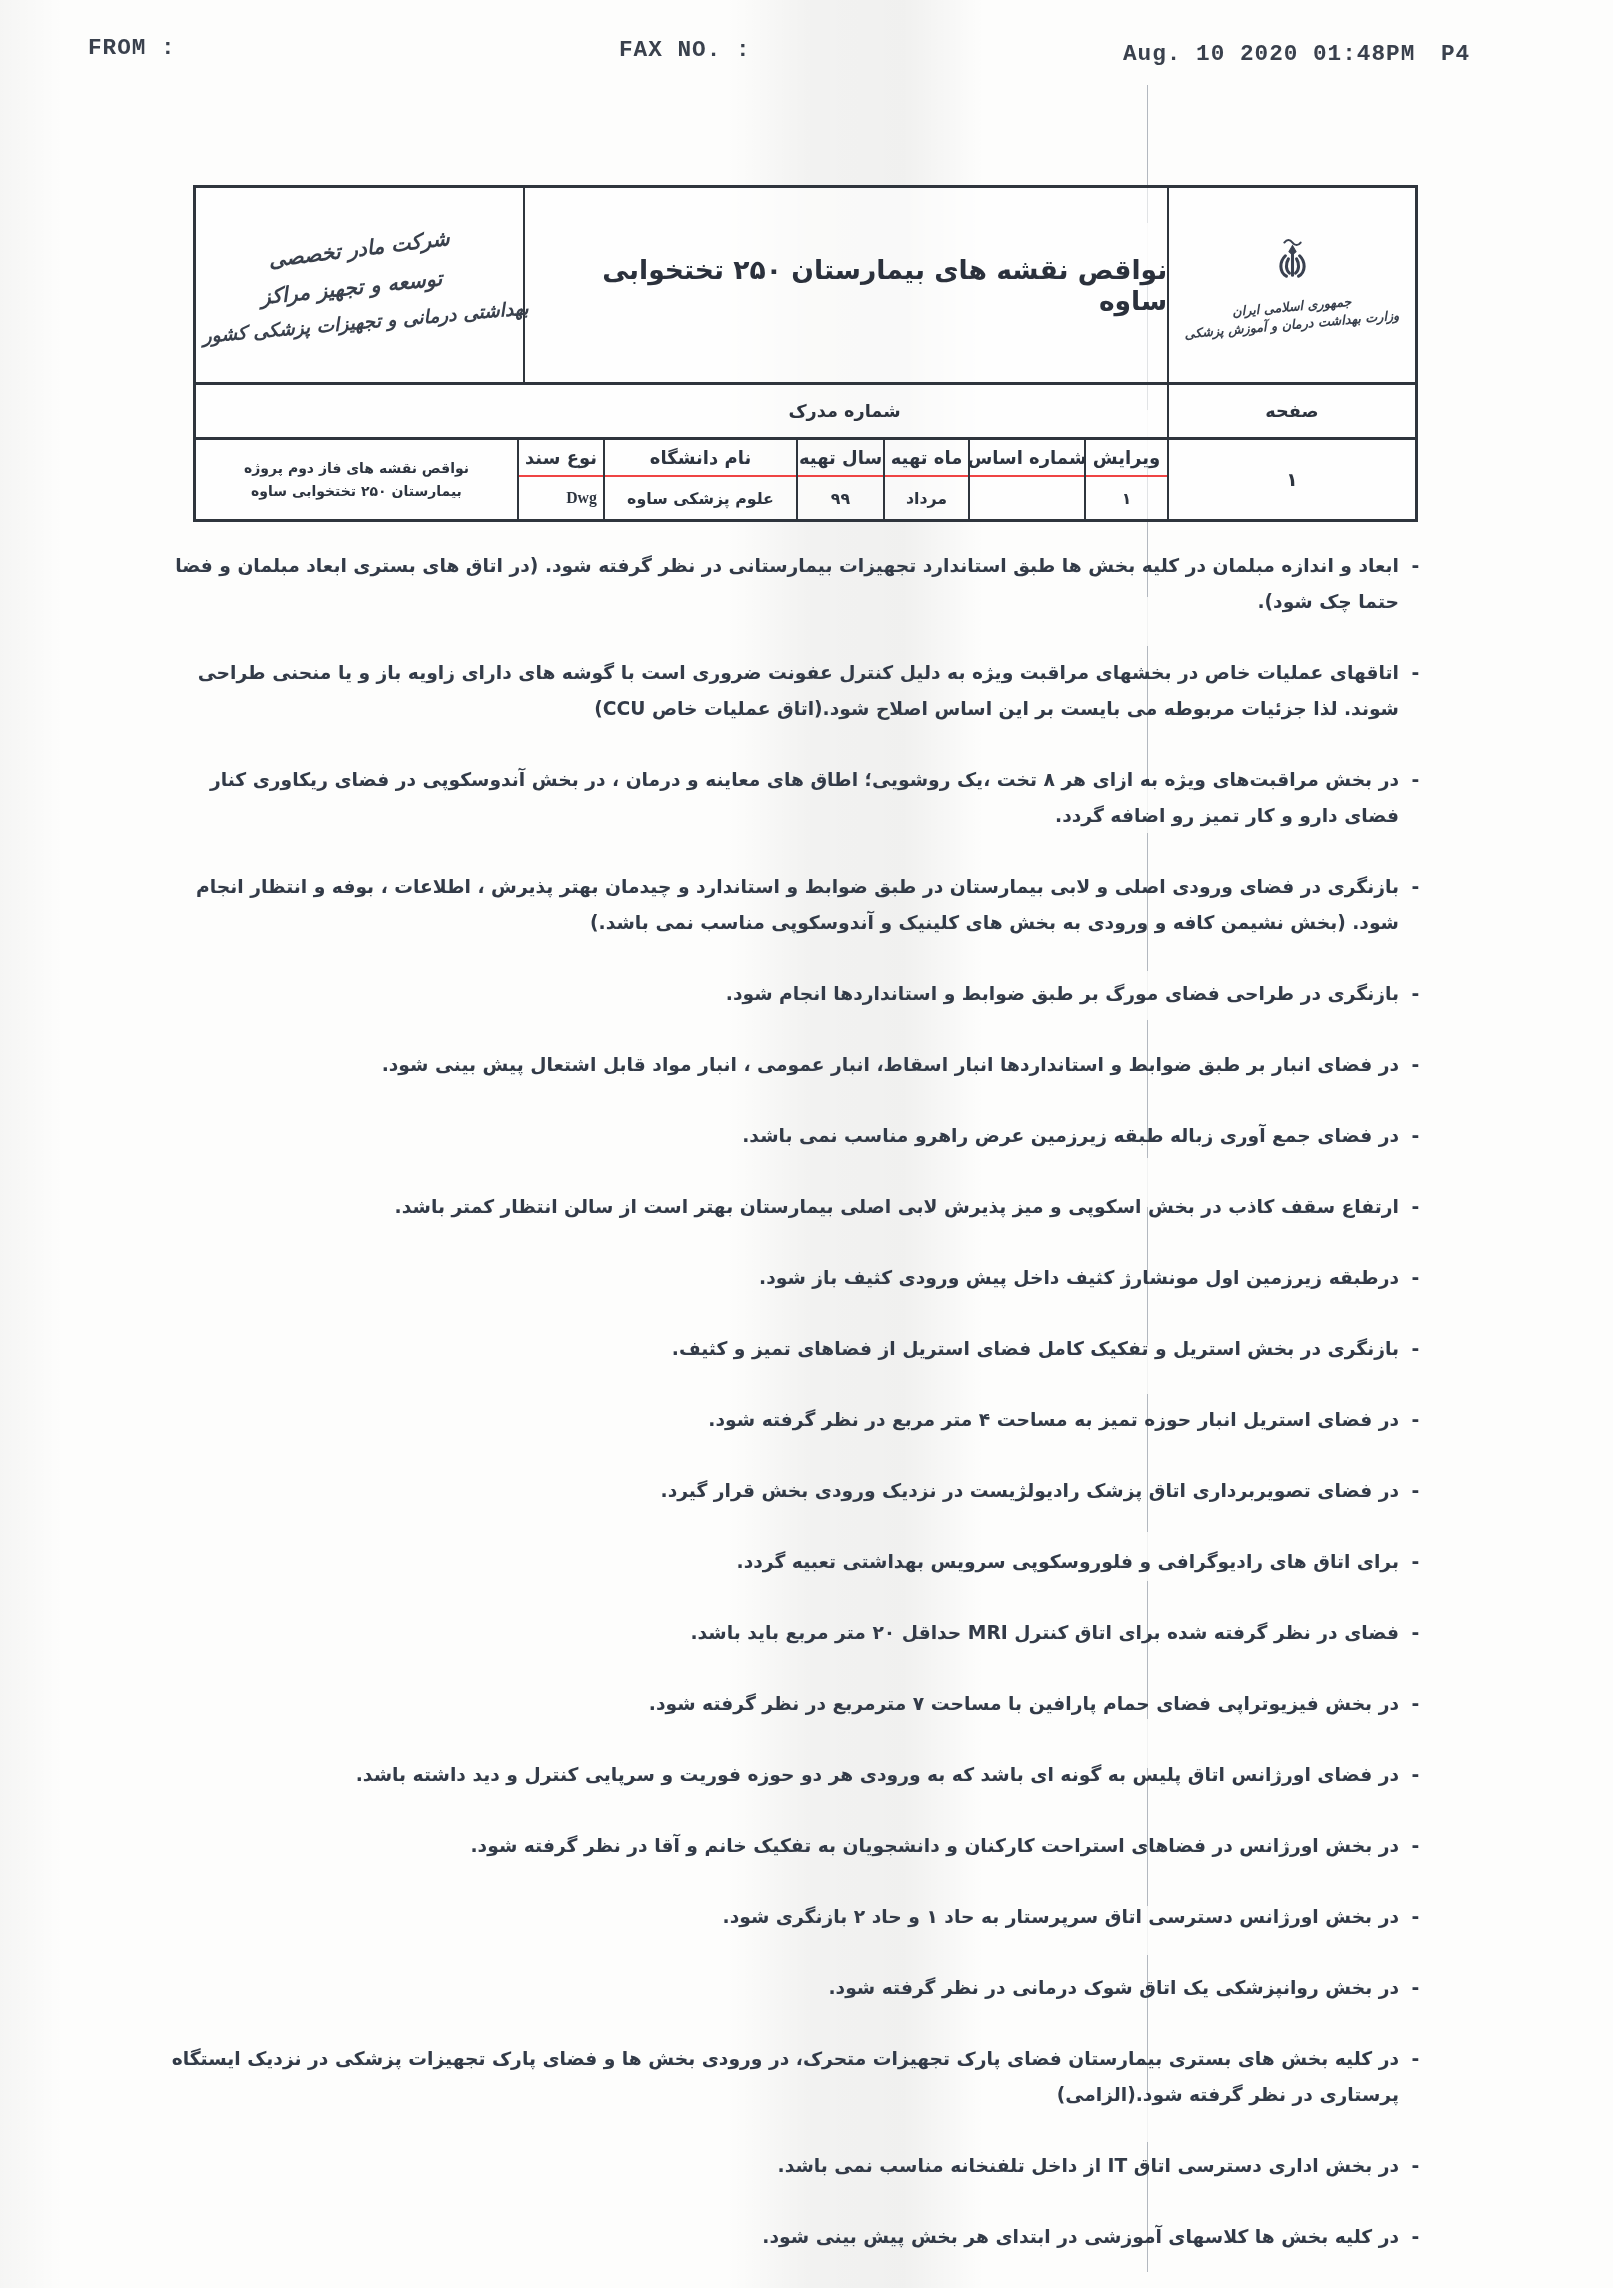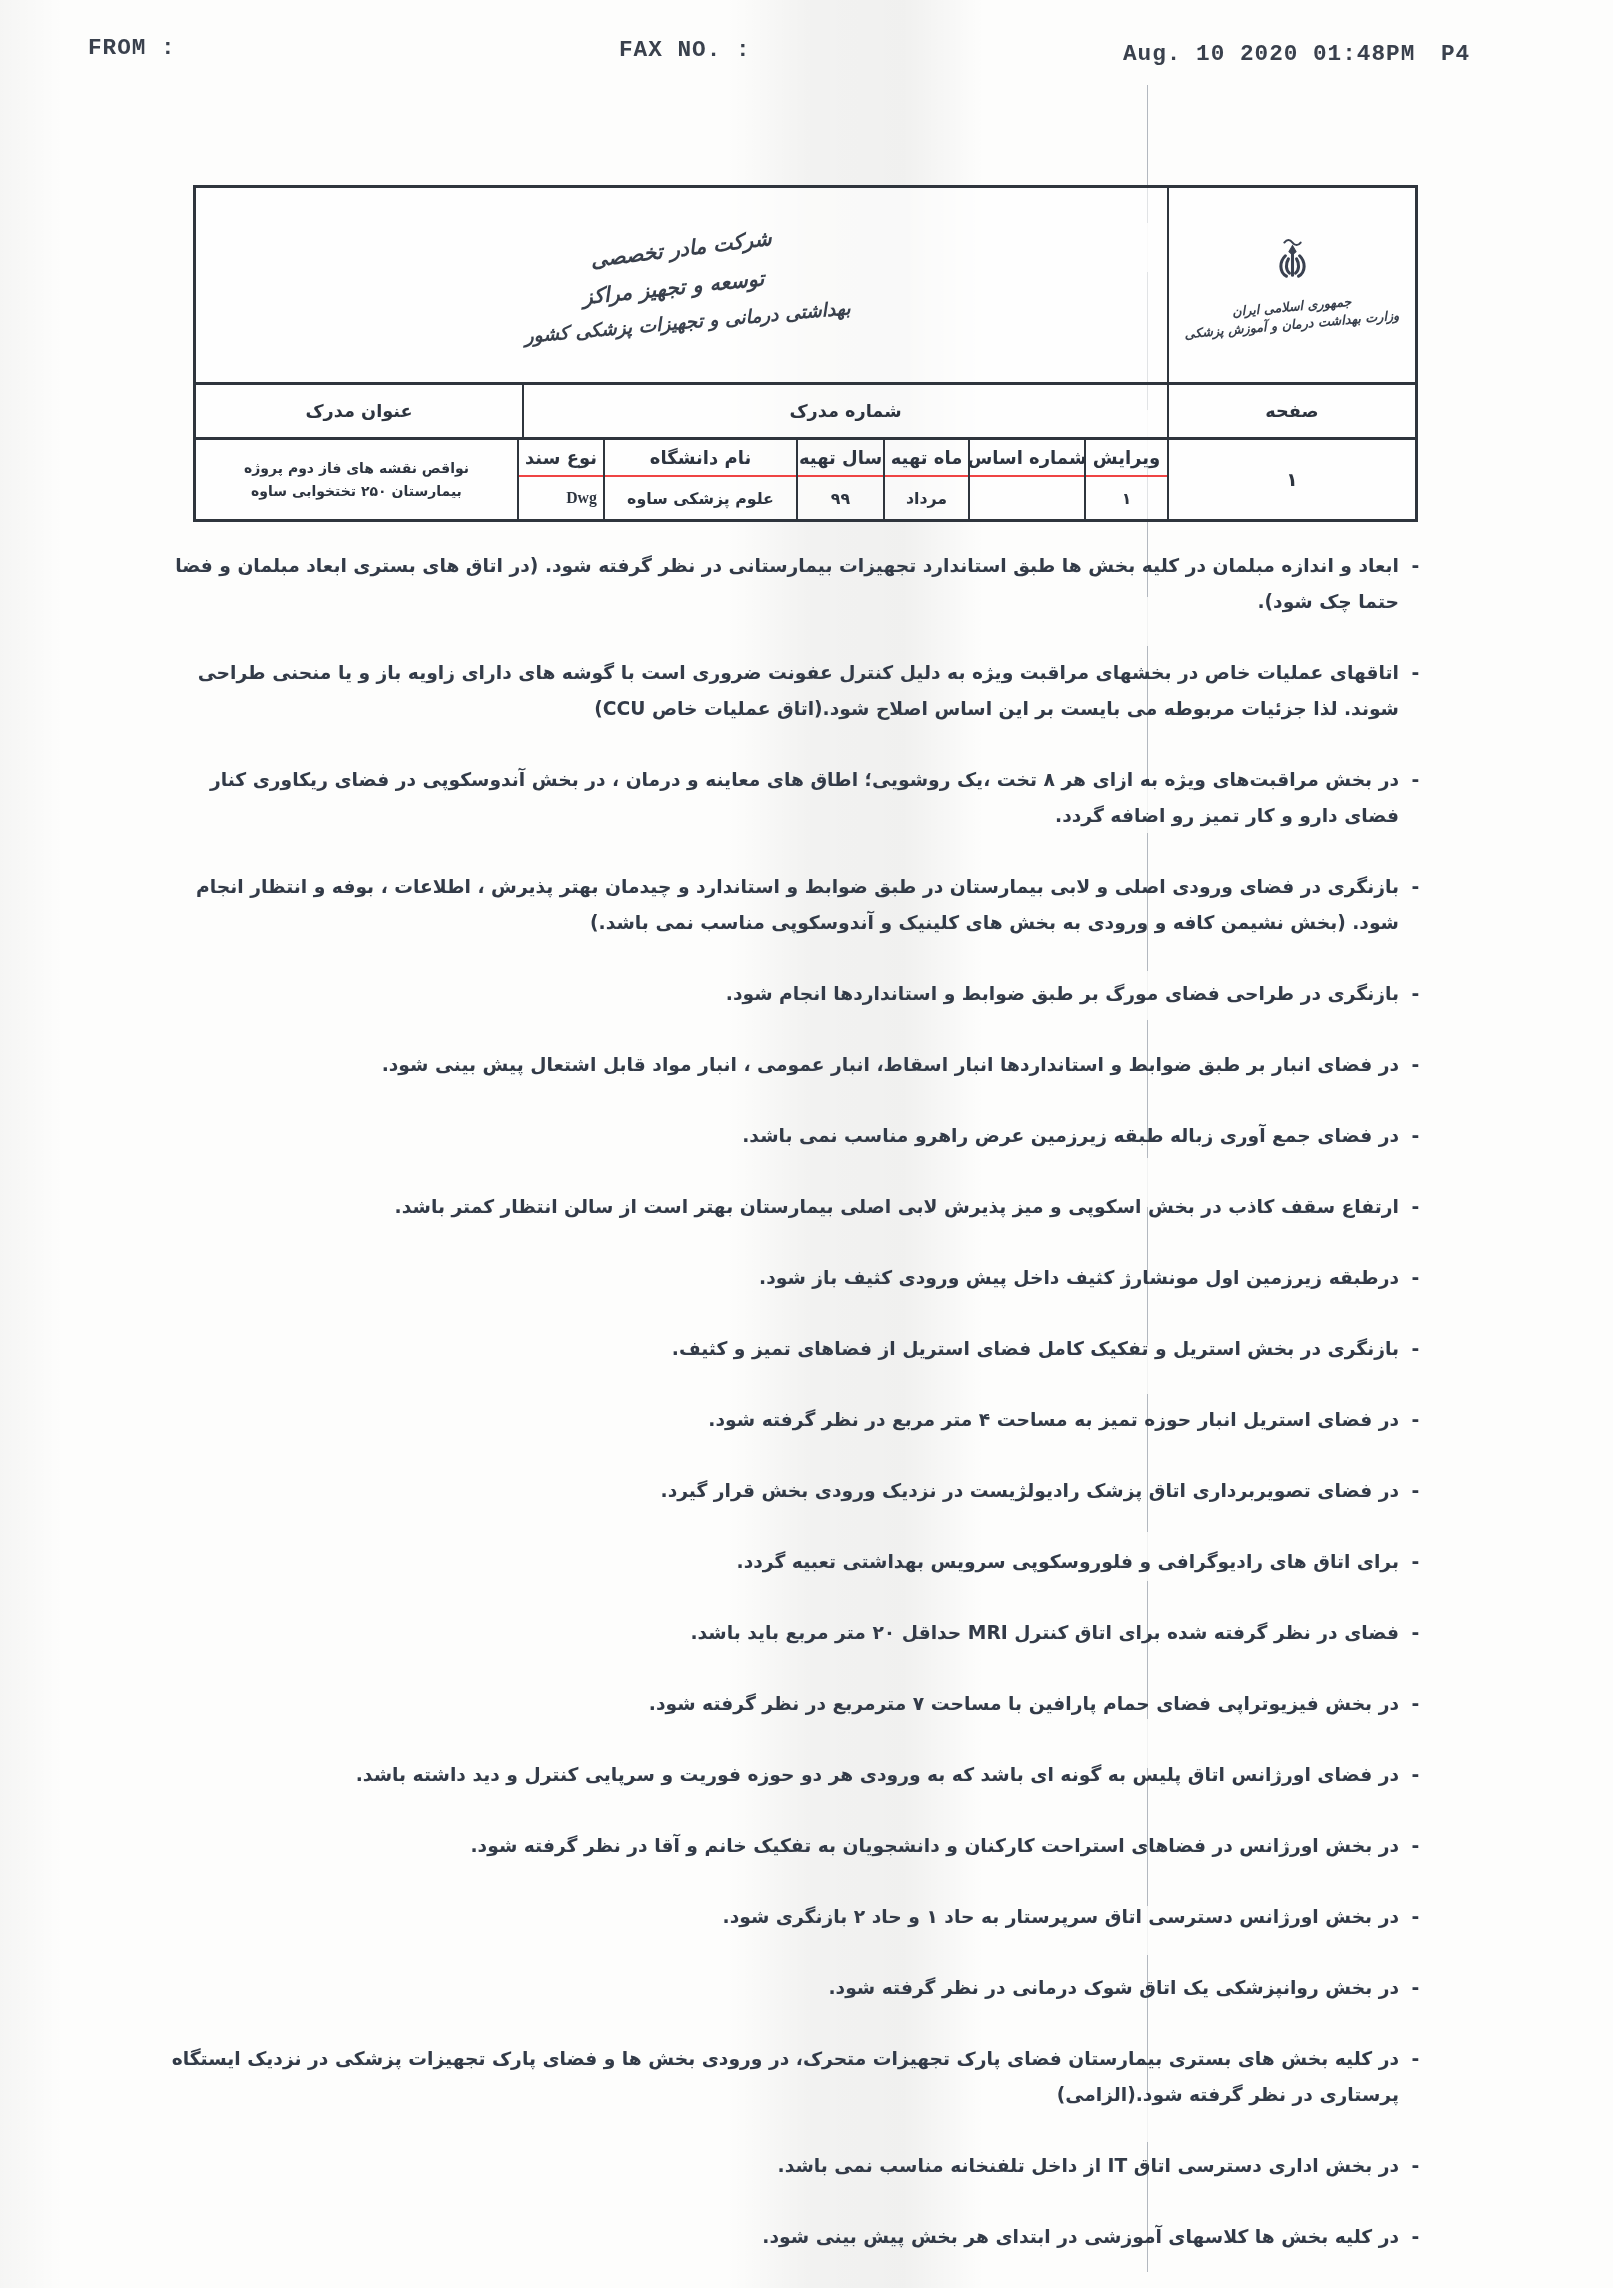--- a/index.html
+++ b/index.html
@@ -108,31 +108,33 @@
           <path d="M36 34 C24 46 24 66 38 74"></path>
           <path d="M64 34 C76 46 76 66 62 74"></path>
           <path d="M42 40 C36 50 37 62 44 68"></path>
           <path d="M58 40 C64 50 63 62 56 68"></path>
           <path d="M34 8 q8 -10 16 0 q8 10 16 0" stroke-width="4"></path>
         </g>
       </svg>
       <div class="ministry-line">جمهوری اسلامی ایران</div>
       <div class="ministry-line">وزارت بهداشت درمان و آموزش پزشکی</div>
     </div>
+    <div class="cell title-cell">
+      <div class="doc-title">نواقص نقشه های بیمارستان ۲۵۰ تختخوابی ساوه</div>
+    </div>
     <div class="cell company-cell">
       <div class="company-line">شرکت مادر تخصصی</div>
       <div class="company-line">توسعه و تجهیز مراکز</div>
       <div class="company-line">بهداشتی درمانی و تجهیزات پزشکی کشور</div>
     </div>
   </div>
 
   <div class="t-row2">
     <div class="cell page-h">صفحه</div>
     <div class="cell docnum-h">شماره مدرک</div>
-    <div class="cell doctitle-h">عنوان مدرک</div>
   </div>
 
   <div class="t-row3">
     <div class="cell page-v">۱</div>
     <div class="cell sub-col w-virayesh">
       <div class="sh">ویرایش</div>
       <div class="sv">۱</div>
     </div>
     <div class="cell sub-col w-gozaresh">
       <div class="sh">شماره اساس</div>

